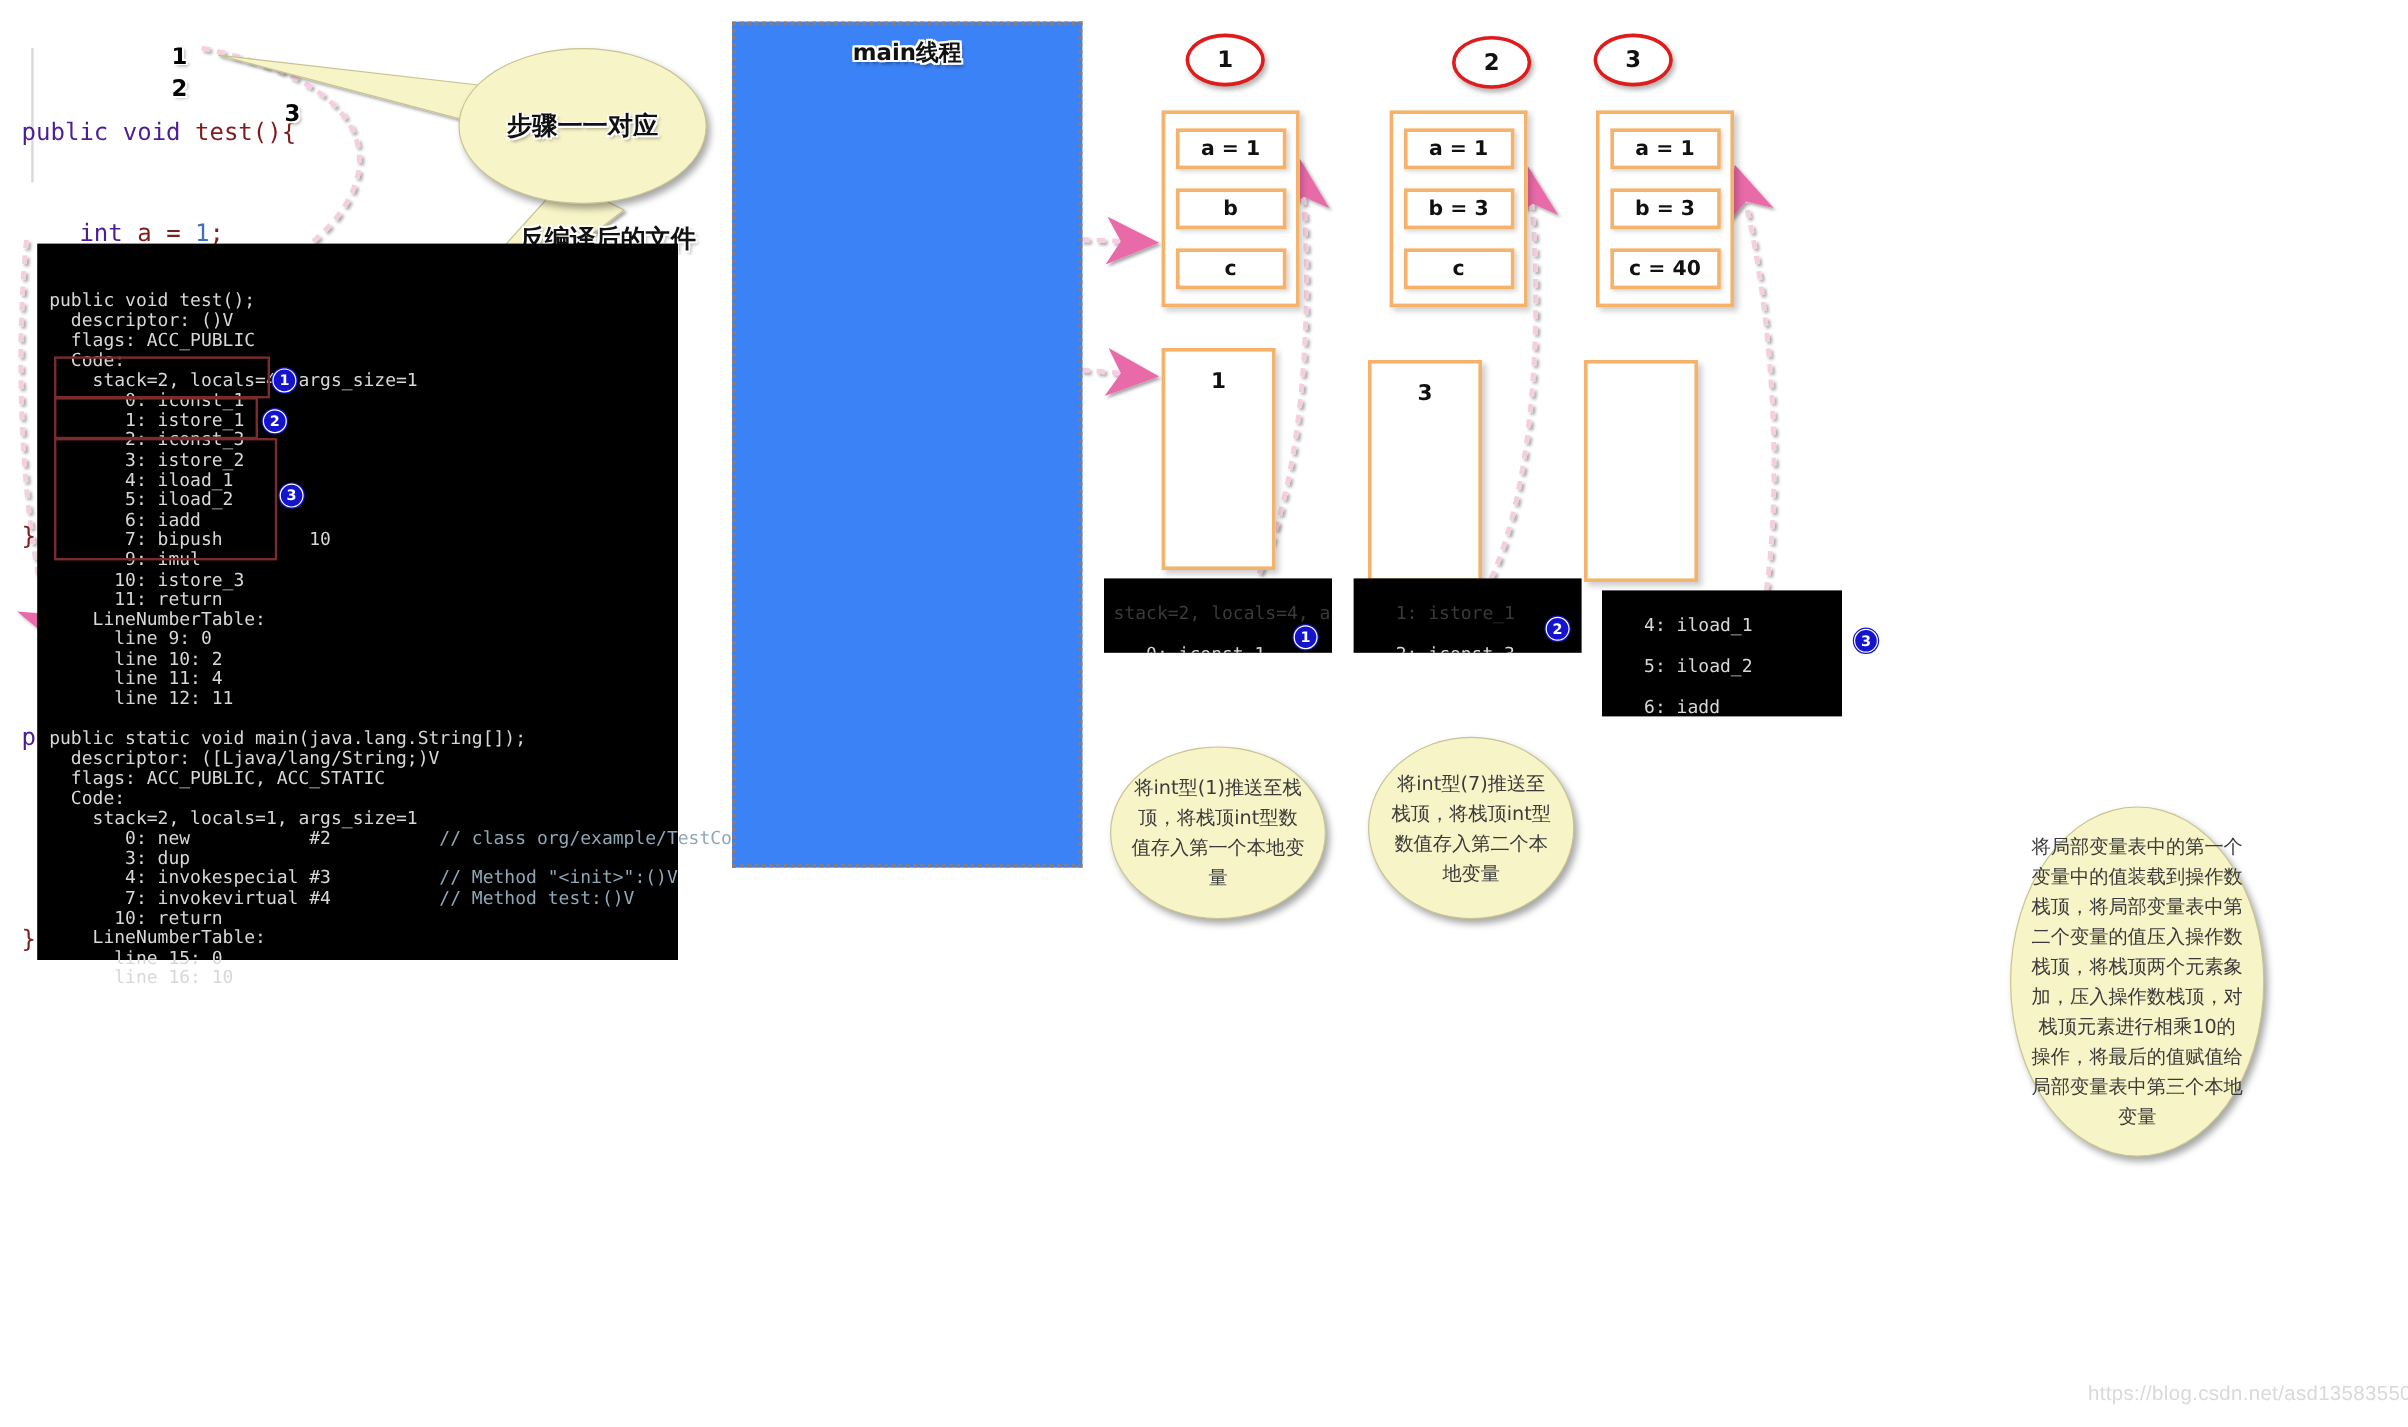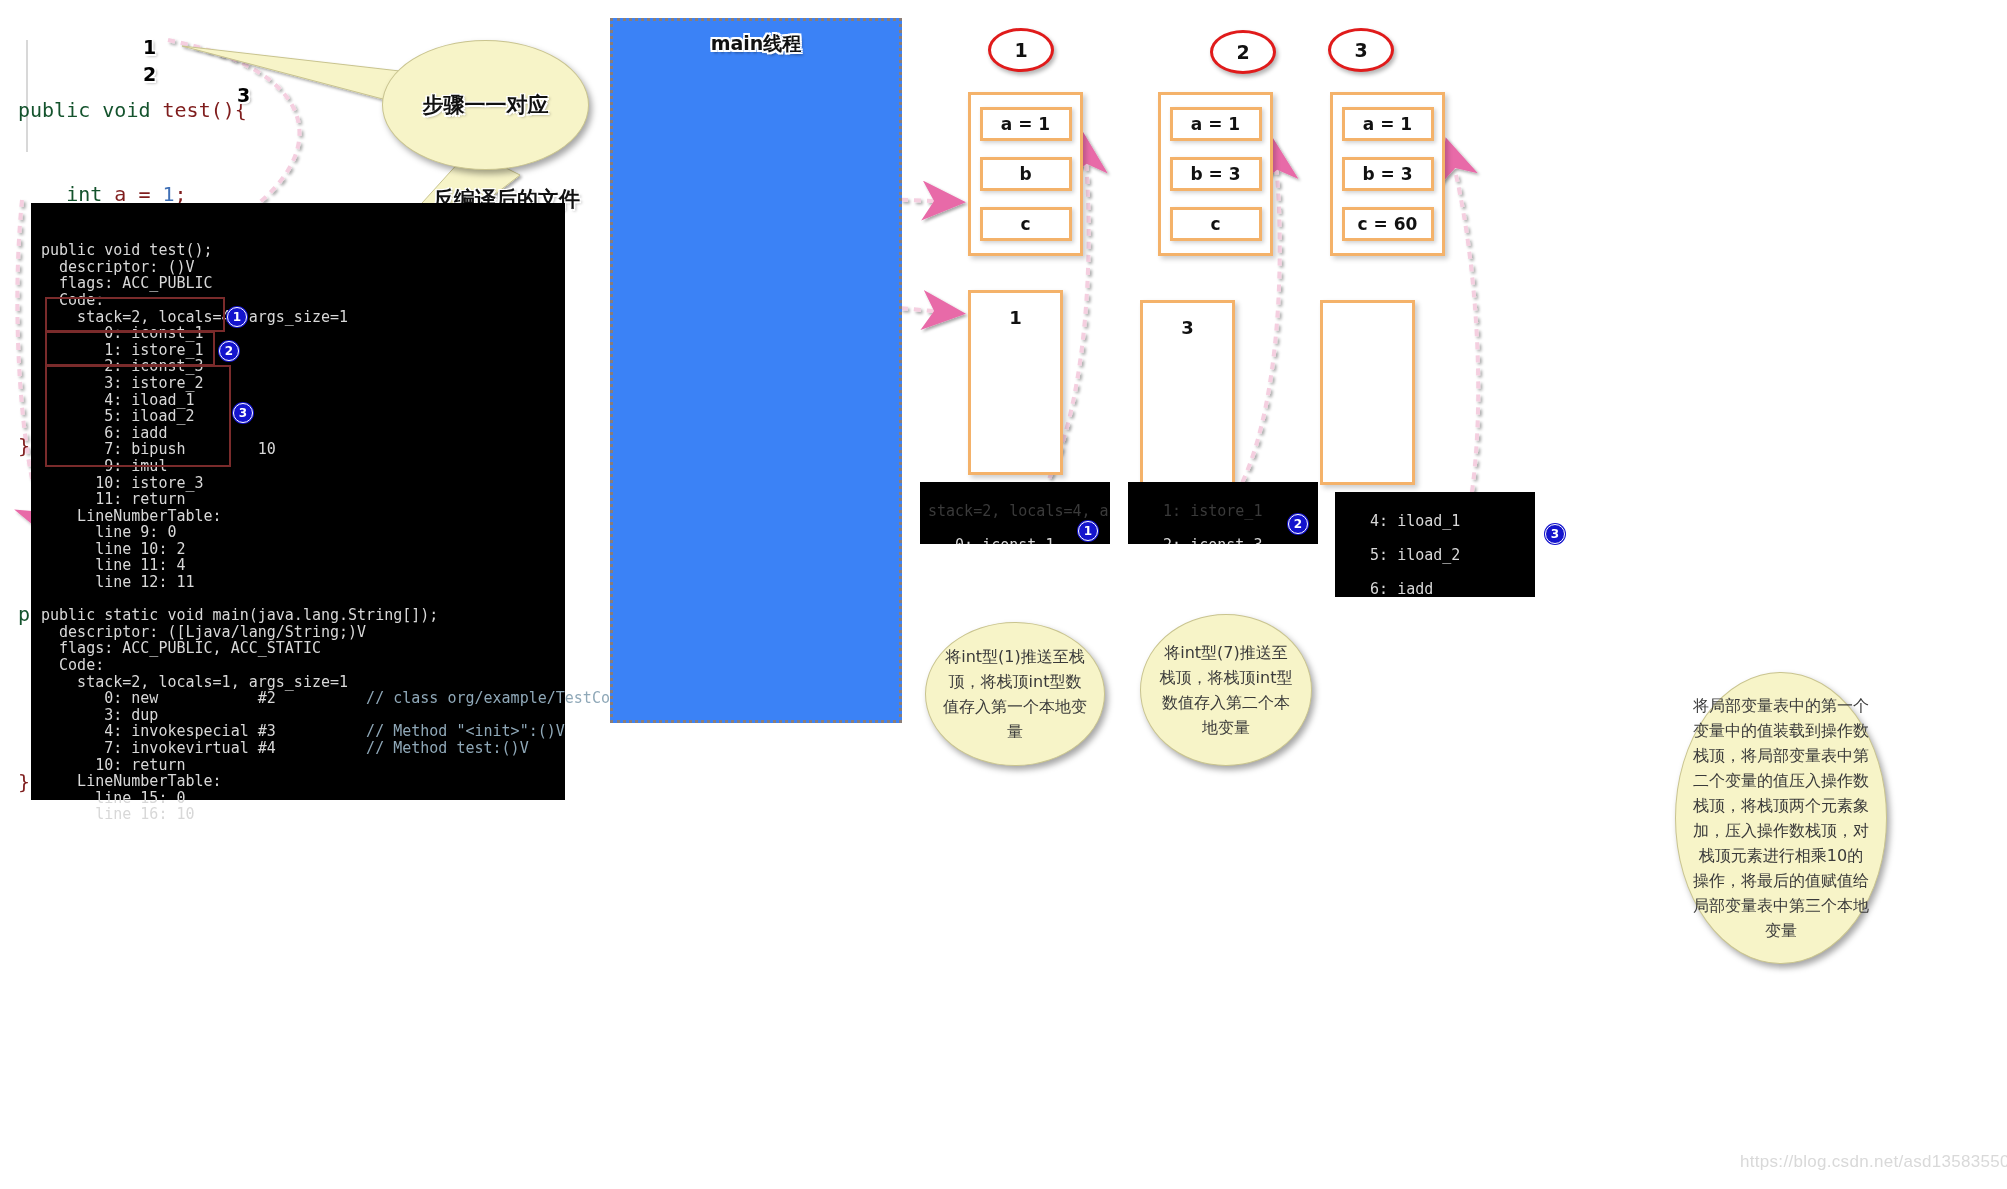--- a/index.html
+++ b/index.html
@@ -12,21 +12,21 @@
   }
   .abs { position:absolute; }
 
   
   #java-source {
     left:18px; top:12px; width:560px;
     font-family:"DejaVu Sans Mono", monospace;
     font-size:20px; line-height:28px;
     color:#1f3864; white-space:pre;
   }
-  #java-source .kw { color:#14532d; }
+  #java-source .kw { color:#4c1d95; }
   #java-source .num { color:#3f6fb5; }
   #java-source .id { color:#808080; }
   #java-source .pl { color:#7f1d1d; }
   .src-line { position:relative; height:28px; }
   .gutter { position:absolute; left:0; top:0; bottom:0; width:2px; background:#d8d8d8; }
 
   
   .stepnum {
     position:absolute;
     font-family:"DejaVu Sans", sans-serif;
@@ -270,21 +270,21 @@
 </div>
 <div class="bluebadge" style="left:1288px; top:514px;">2</div>
 <div class="bubble" style="left:1140px; top:614px; width:170px; height:150px; font-size:16px; line-height:25px;">
   <span class="txt">将int型(7)推送至栈顶，将栈顶int型数值存入第二个本地变量</span>
 </div>
 
 <div class="circle-num" style="left:1328px; top:28px;">3</div>
 <div class="var-table" style="left:1330px; top:92px;">
   <div class="var-cell">a = 1</div>
   <div class="var-cell">b = 3</div>
-  <div class="var-cell">c = 60</div>
+  <div class="var-cell">c = 40</div>
 </div>
 <div class="op-stack" style="left:1320px; top:300px; height:185px;">
   <span></span>
 </div>
 <div class="snippet" style="left:1335px; top:492px; width:200px; height:105px;">
 <span style="display: block;">   4: iload_1</span>
 <span style="display: block;">   5: iload_2</span>
 <span style="display: block;">   6: iadd</span>
 
 

